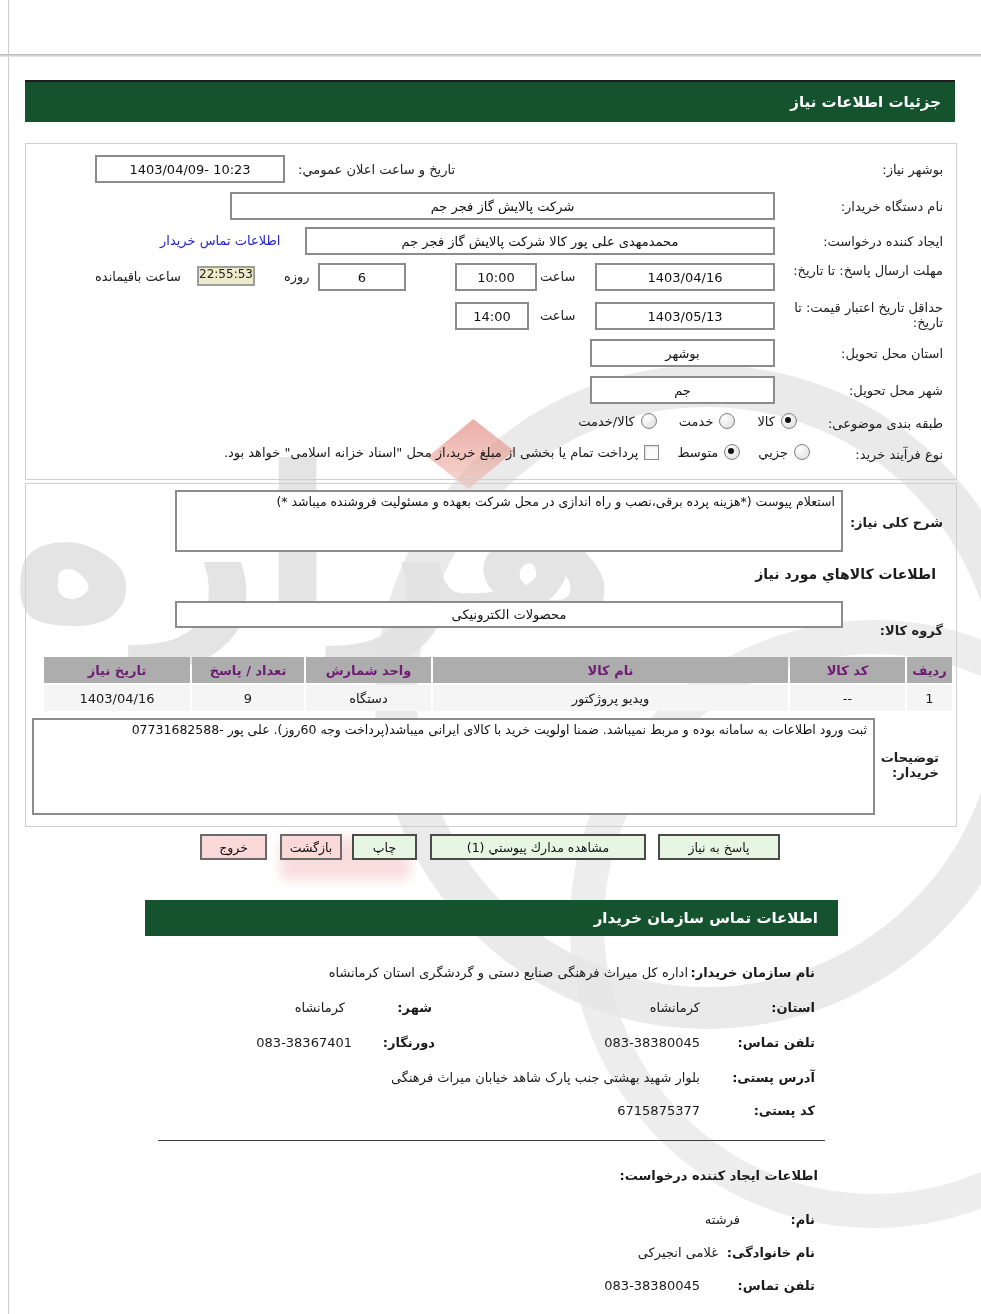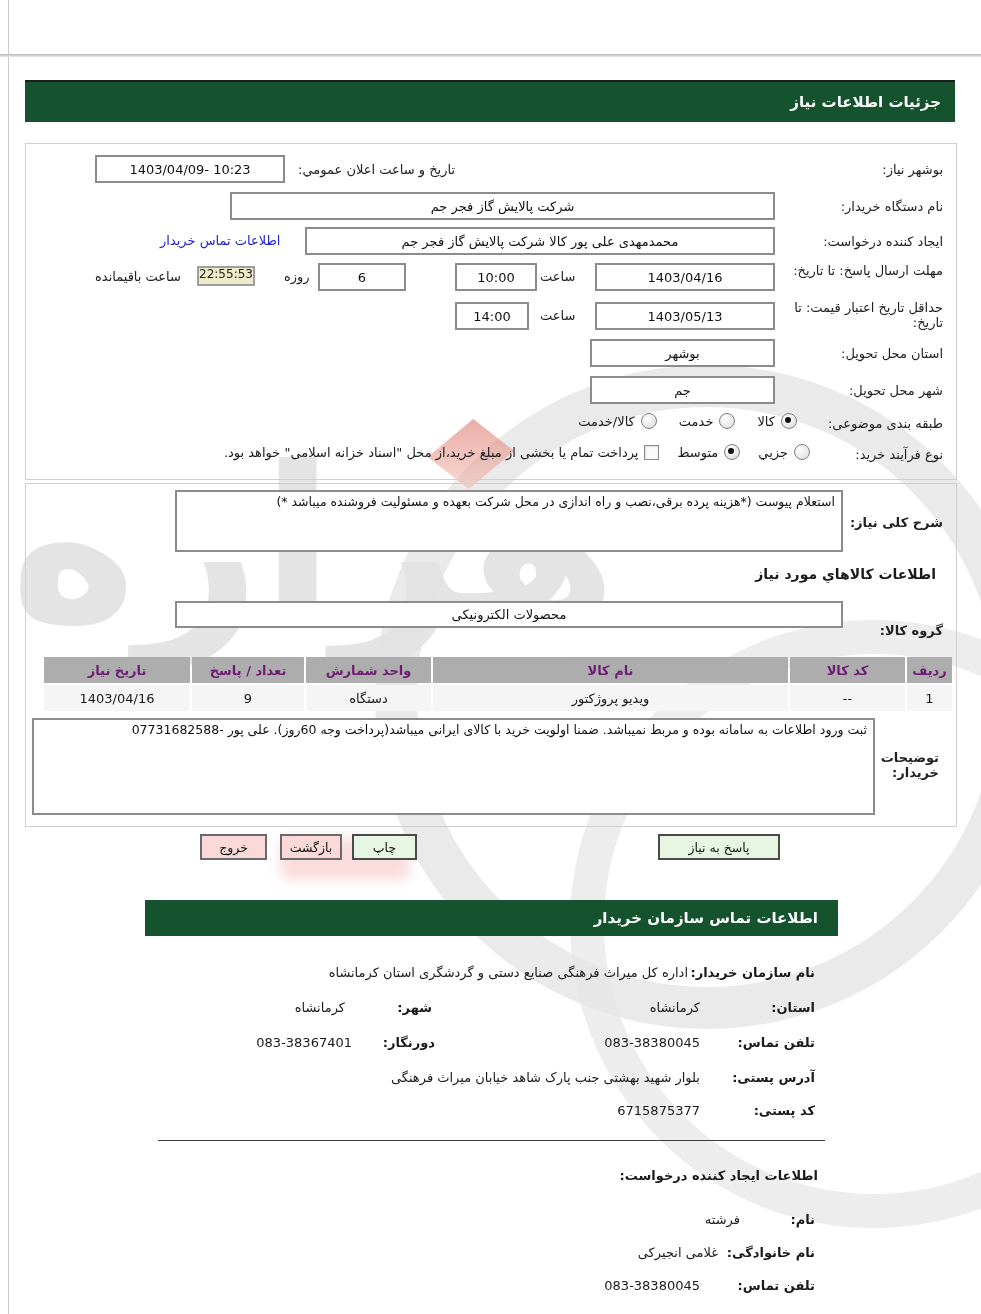--- a/index.html
+++ b/index.html
@@ -185,20 +185,21 @@
         <td>9</td>
         <td class="ltr">1403/04/16</td>
       </tr>
     </tbody>
       </table>
 
     <div class="lbl b lbl2" style="right:42px;top:750px;width:78px;">توضیحات خریدار:</div>
     <textarea class="inp" style="left: 32px; top: 718px; width: 843px; height: 97px;" readonly="">ثبت ورود اطلاعات به سامانه بوده و مربط نمیباشد. ضمنا اولویت خرید با کالای ایرانی میباشد(پرداخت وجه 60روز). علی پور -07731682588</textarea>
 
     <button class="btn green" style="left:658px;width:122px;">پاسخ به نیاز</button>
+    <button class="btn green" style="left:430px;width:216px;">مشاهده مدارك پیوستي (1)</button>
     <button class="btn green" style="left:352px;width:65px;">چاپ</button>
     <button class="btn pink" style="left:280px;width:62px;">بازگشت</button>
     <button class="btn pink" style="left:200px;width:67px;">خروج</button>
 
     <div class="bar bar2">
       <span>اطلاعات تماس سازمان خریدار</span>
     </div>
 
     <div class="row b" style="right:166px;top:965px;">نام سازمان خریدار:</div>
     <div class="val" style="right:293px;top:965px;">اداره کل میراث فرهنگی  صنایع دستی و گردشگری استان کرمانشاه</div>

